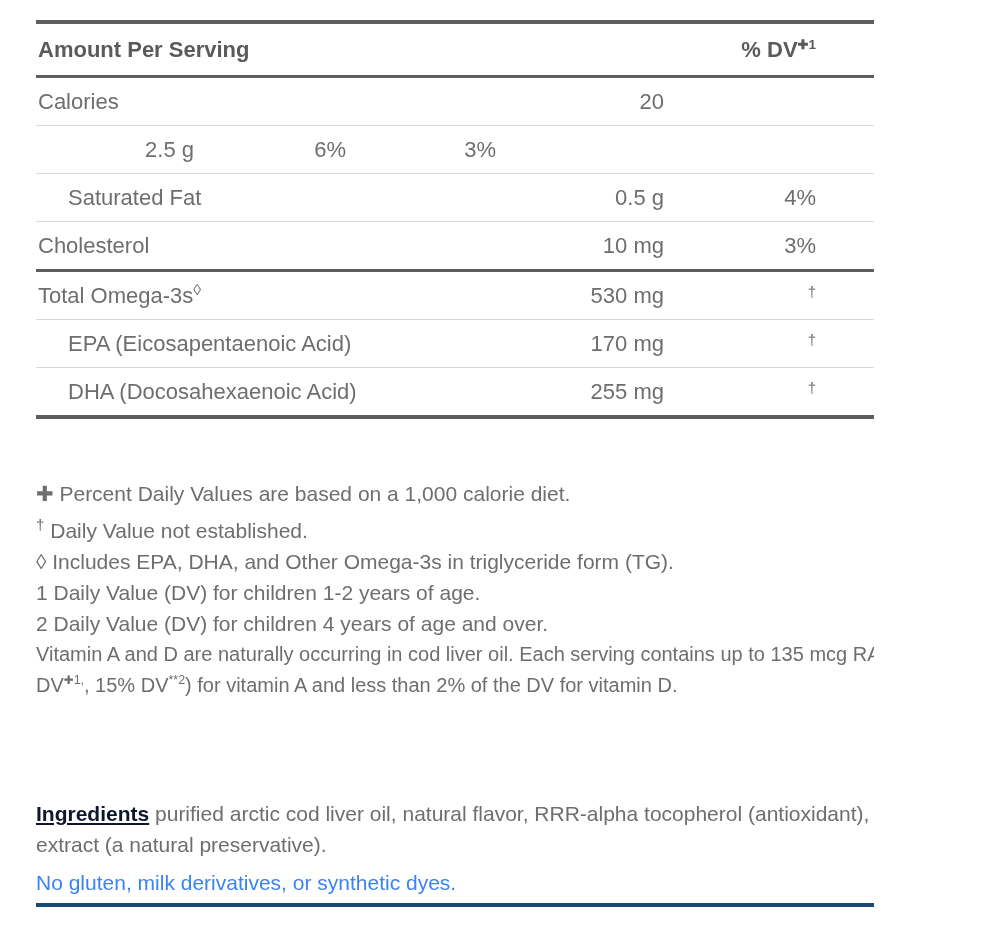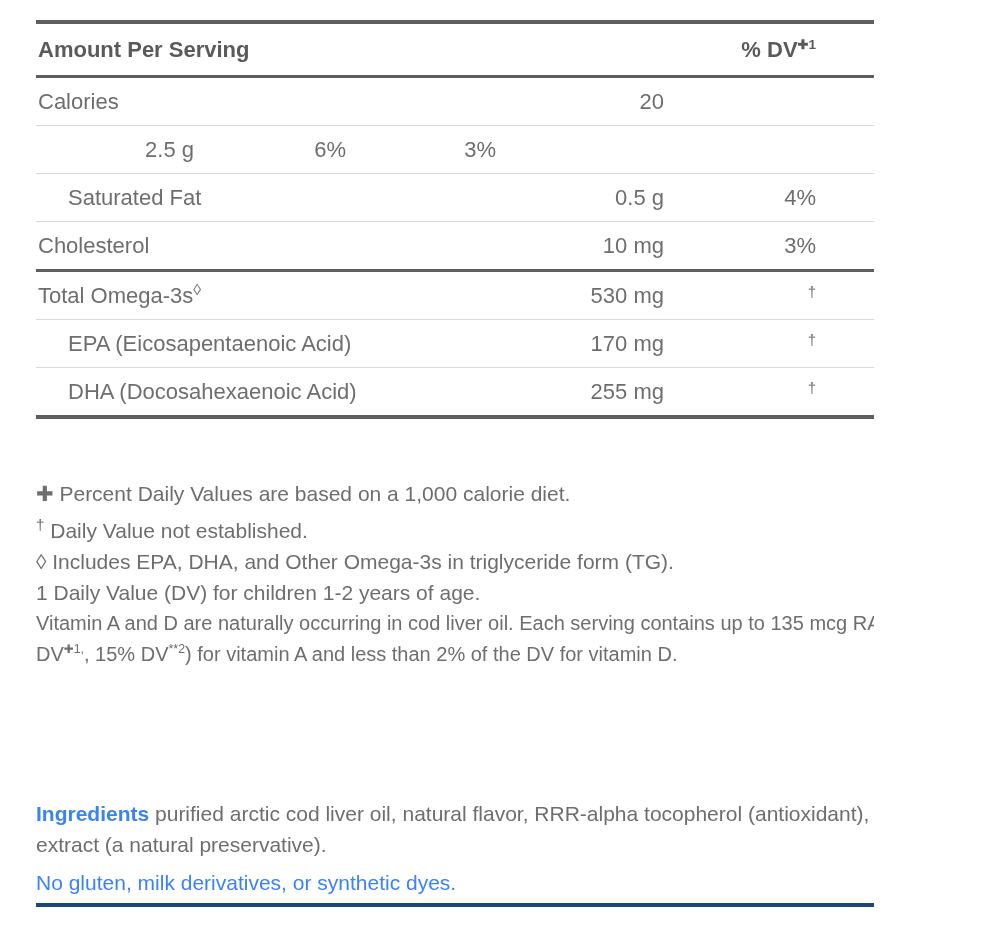--- a/index.html
+++ b/index.html
@@ -123,21 +123,22 @@
     top: 798px;
     width: 945px;
   }
   .ing-para {
     font-size: 21px;
     color: #6e6e6e;
     line-height: 31px;
   }
   .ing-label {
     font-weight: bold;
-    color: #3b82f6;
+    color: #0f172a;
+    text-decoration: underline;
   }
   .ing-note {
     font-size: 21px;
     color: #3b82f6;
     line-height: 31px;
     margin-top: 7px;
   }
 
   .bottom-rule {
     position: absolute;
@@ -230,20 +231,21 @@
 
     <div class="fn-line"><span class="fn-sym">✚</span><span> Percent Daily Values are based on a 1,000 calorie diet.</span></div>
 
 
     <div class="fn-line"><sup class="fn-sym" style="font-size:0.72em;">†</sup><span> Daily Value not established.</span></div>
 
     <div class="fn-line"><span class="fn-sym">◊</span><span> Includes EPA, DHA, and Other Omega-3s in triglyceride form (TG).</span></div>
 
     <div class="fn-line"><span class="fn-sym">1</span><span> Daily Value (DV) for children 1-2 years of age.</span></div>
 
+    <div class="fn-line"><span class="fn-sym">2</span><span> Daily Value (DV) for children 4 years of age and over.</span></div>
 
     <div class="fn-para"><span>Vitamin A and D are naturally occurring in cod liver oil. Each serving contains up to 135 mcg RAE (45% DV</span><sup class="mark"><span class="cross">✚</span><span>1,</span></sup><span>, 15% DV</span><sup class="mark"><span>**</span><span>2</span></sup><span>) for vitamin A and less than 2% of the DV for vitamin D.</span></div>
   </div>
 
   <div class="ingredients">
     <div class="ing-para"><span class="ing-label">Ingredients</span><span> purified arctic cod liver oil, natural flavor, RRR-alpha tocopherol (antioxidant), rosemary extract (a natural preservative).</span></div>
     <div class="ing-note">No gluten, milk derivatives, or synthetic dyes.</div>
   </div>
 
   <div class="bottom-rule"></div>

